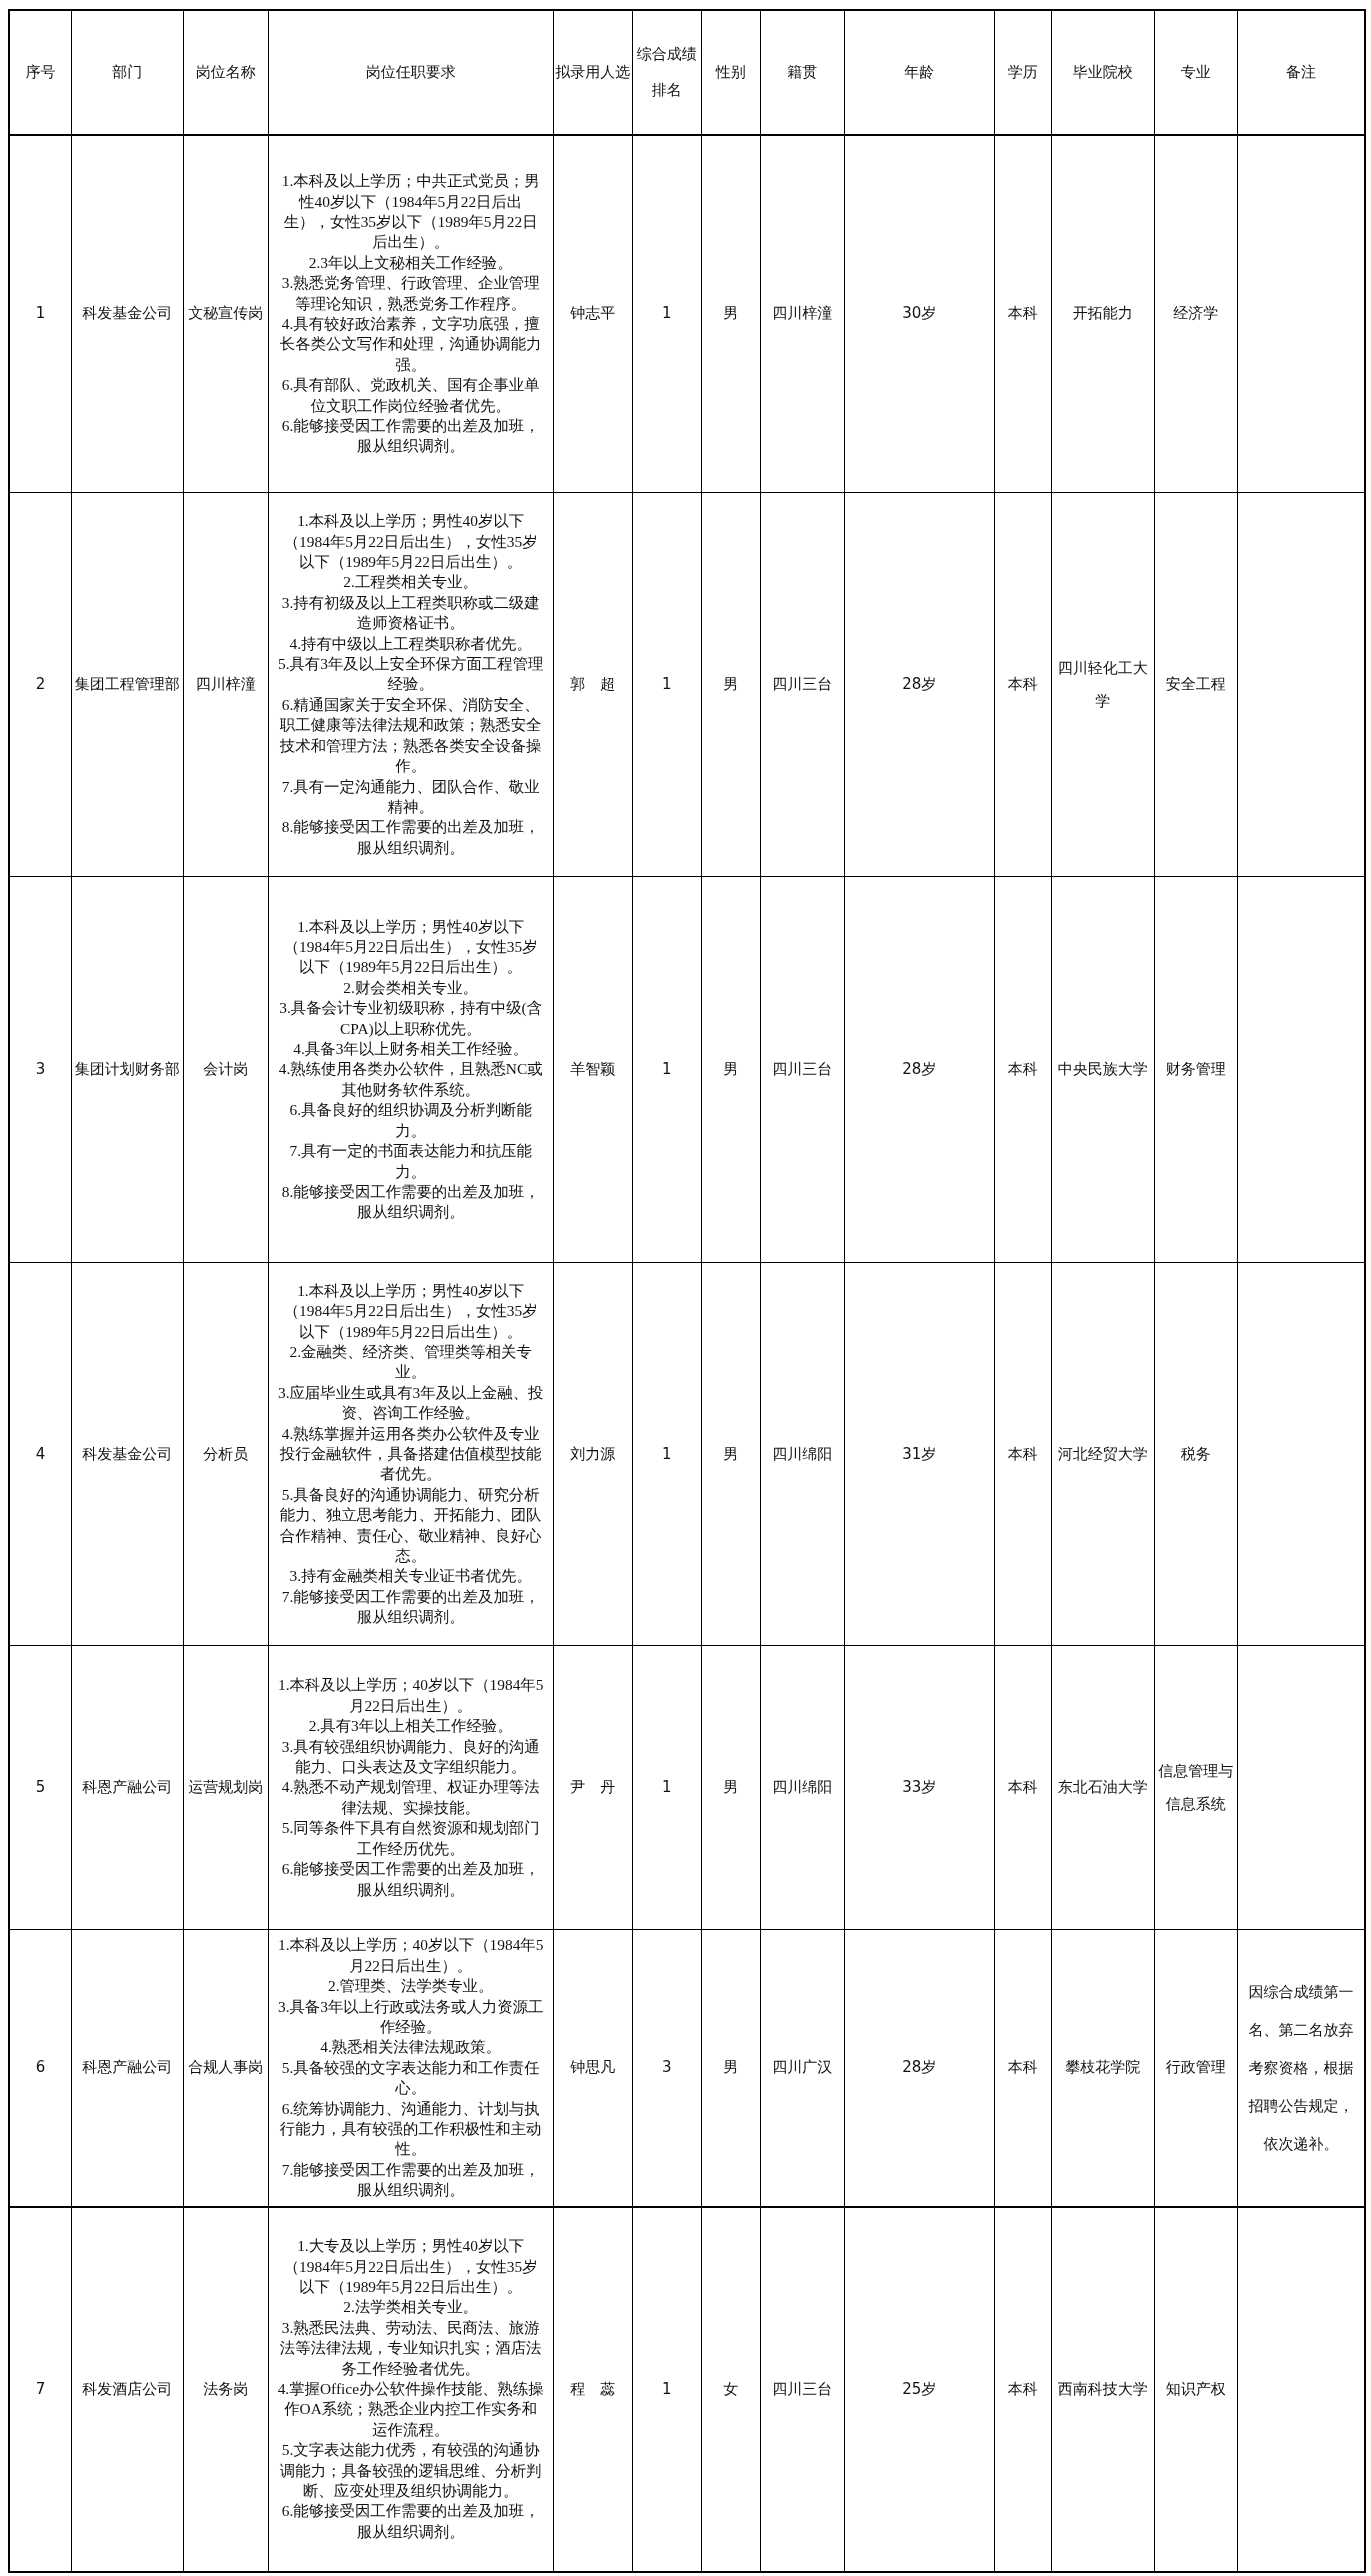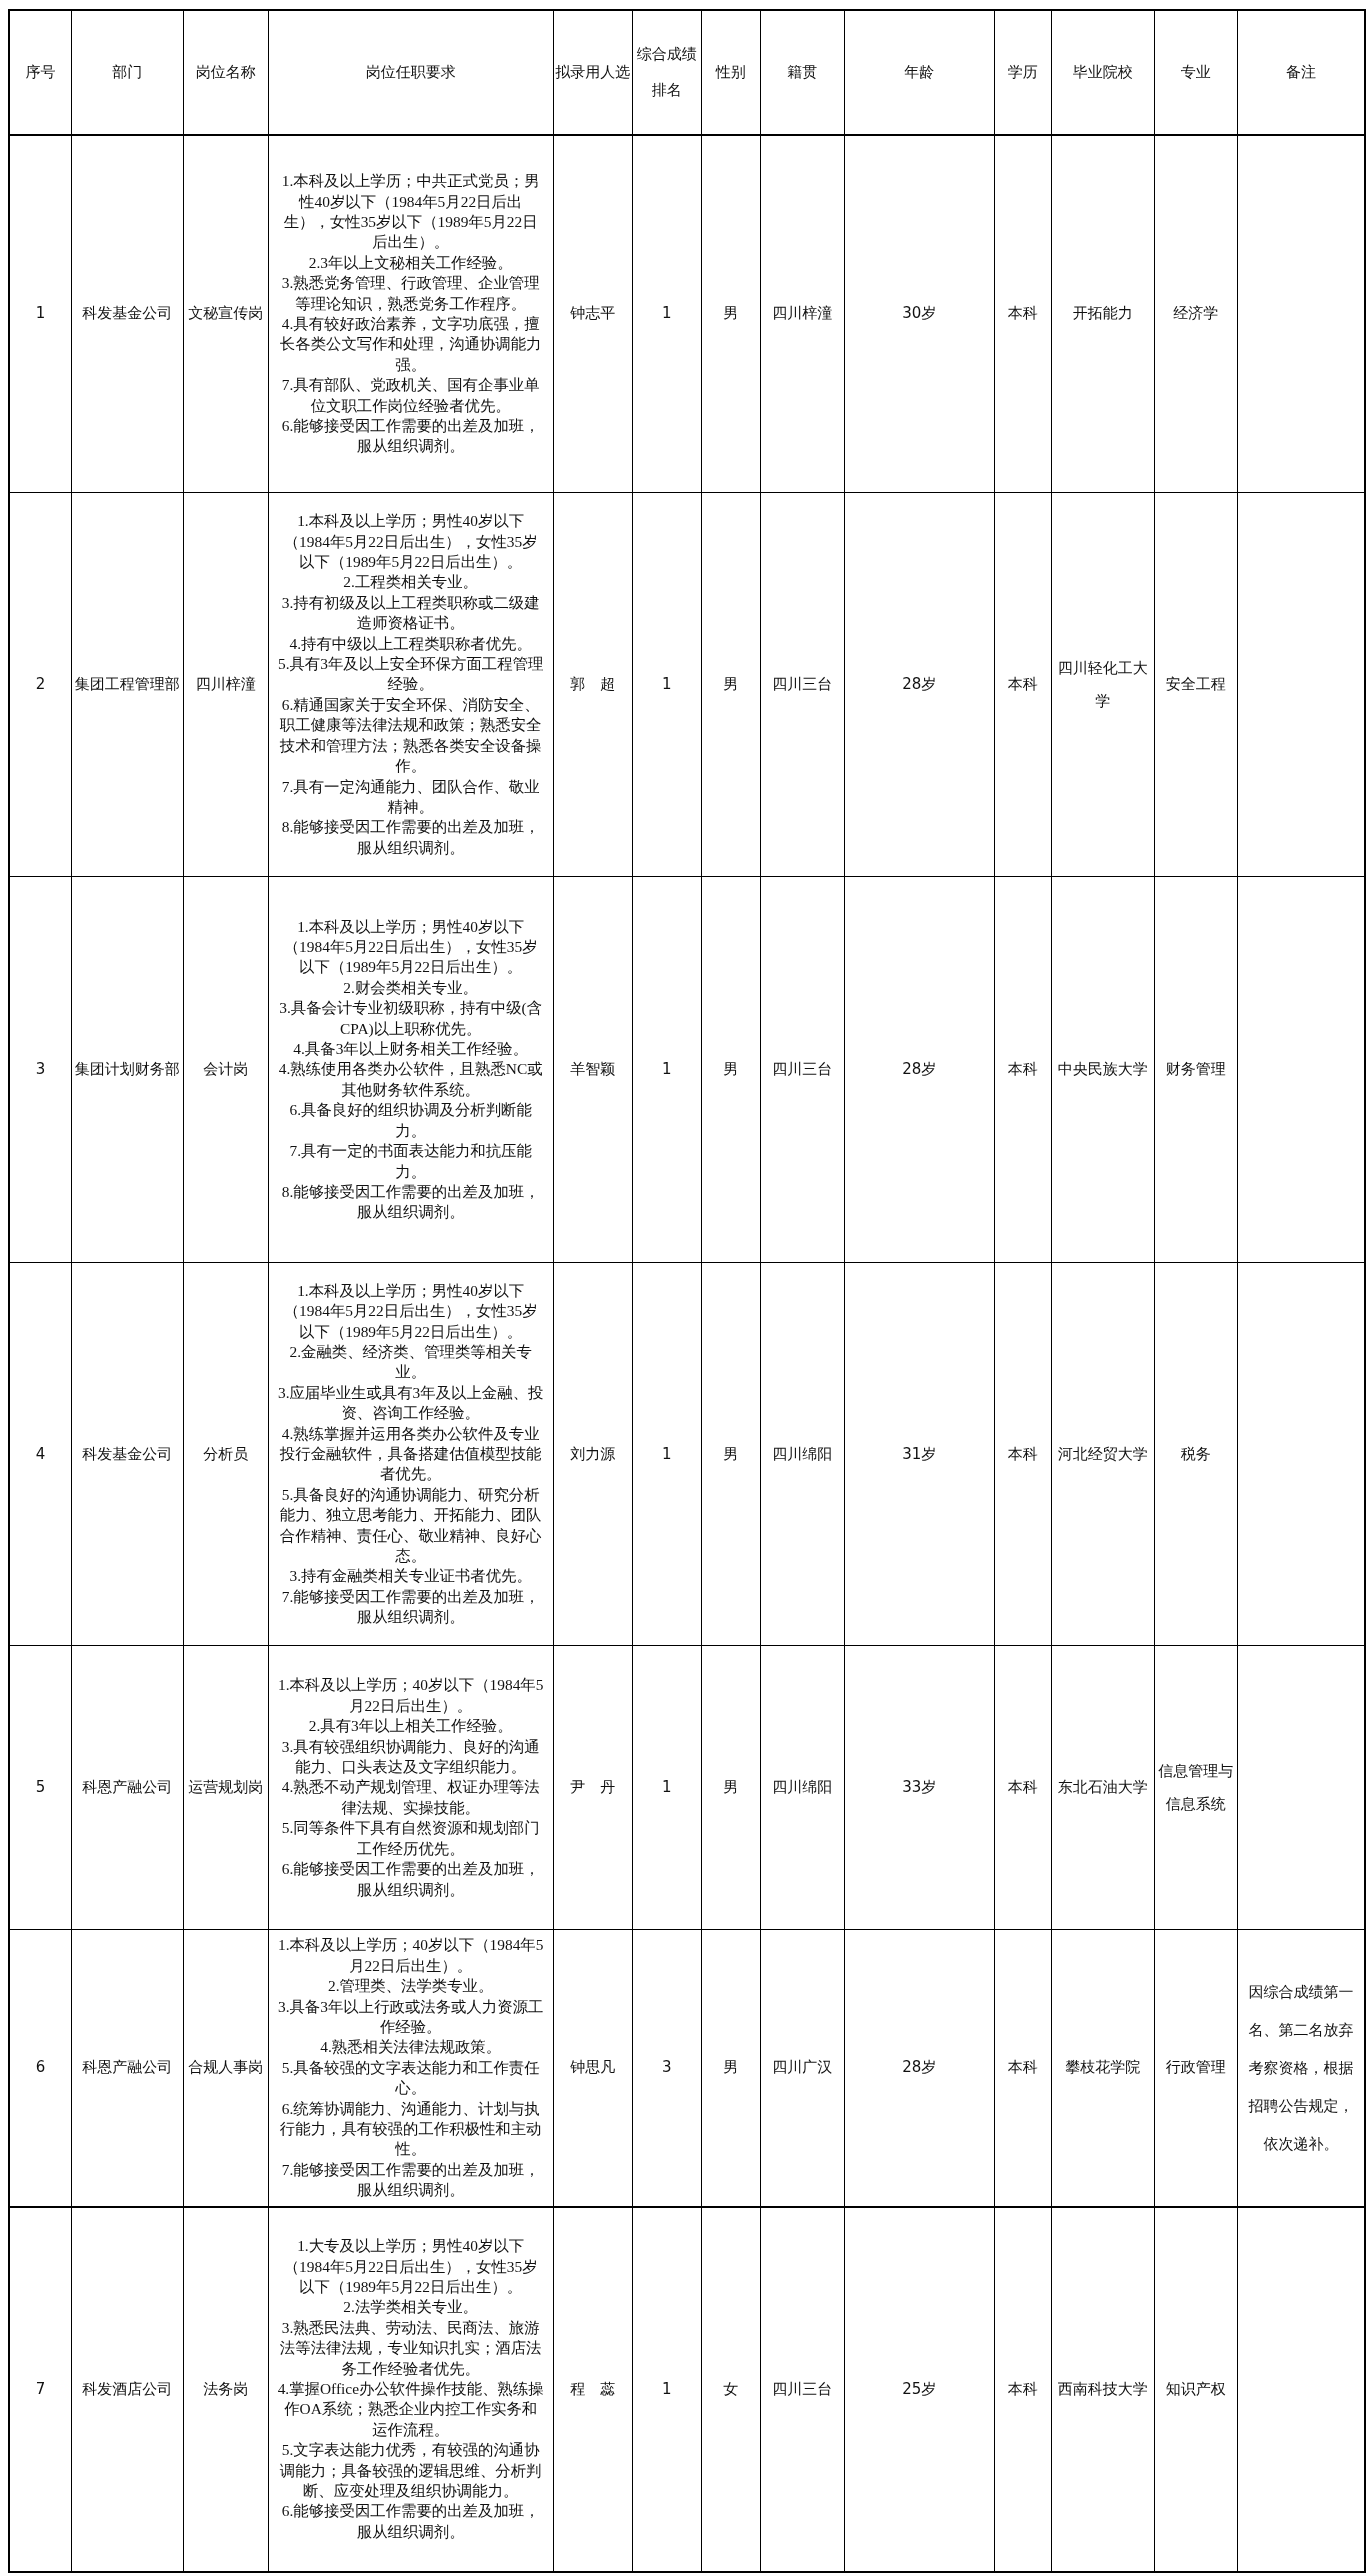--- a/index.html
+++ b/index.html
@@ -67,21 +67,21 @@
 
     <tr class="r1">
       <td>1</td>
       <td class="wrap">科发基金公司</td>
       <td class="wrap">文秘宣传岗</td>
       <td class="req">
         <div>1.本科及以上学历；中共正式党员；男性40岁以下（1984年5月22日后出生），女性35岁以下（1989年5月22日后出生）。</div>
         <div>2.3年以上文秘相关工作经验。</div>
         <div>3.熟悉党务管理、行政管理、企业管理等理论知识，熟悉党务工作程序。</div>
         <div>4.具有较好政治素养，文字功底强，擅长各类公文写作和处理，沟通协调能力强。</div>
-        <div>7.具有部队、党政机关、国有企事业单位文职工作岗位经验者优先。</div>
+        <div>6.具有部队、党政机关、国有企事业单位文职工作岗位经验者优先。</div>
         <div>6.能够接受因工作需要的出差及加班，服从组织调剂。</div>
       </td>
       <td>钟志平</td>
       <td>1</td>
       <td>男</td>
       <td class="wrap">四川梓潼</td>
       <td>30岁</td>
       <td>本科</td>
       <td class="wrap">开拓能力</td>
       <td class="wrap">经济学</td>

